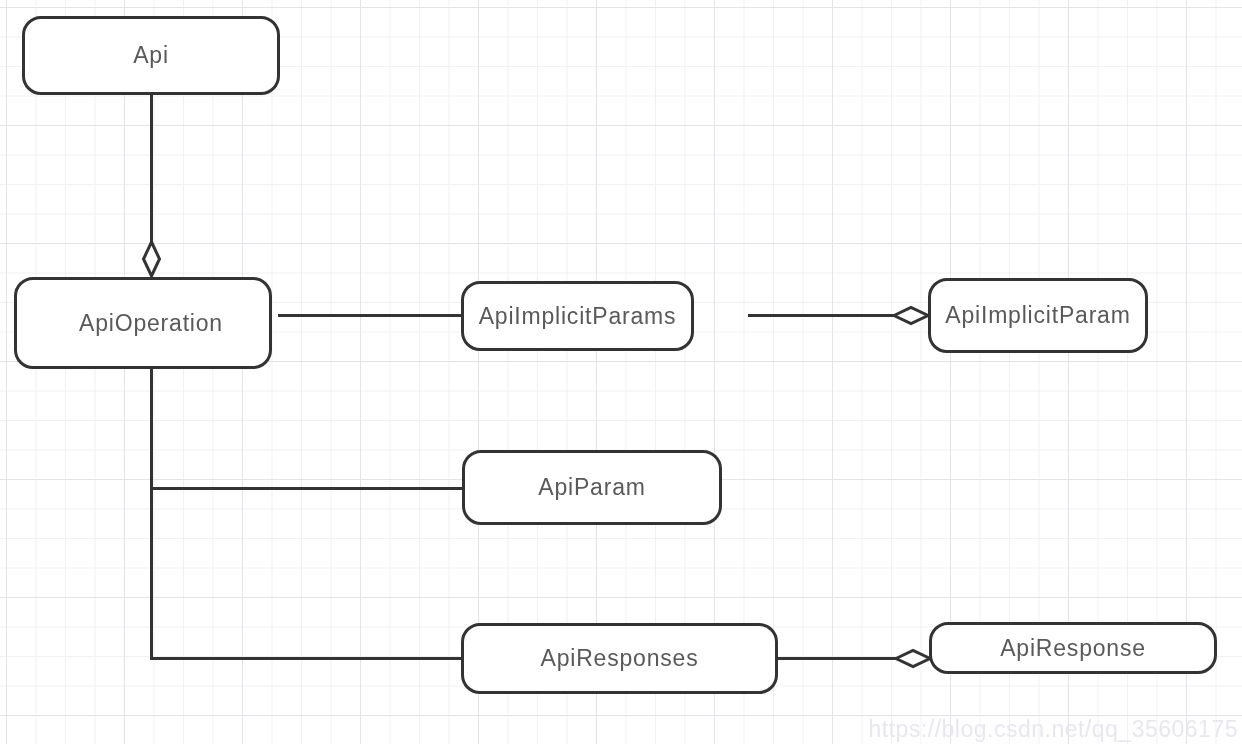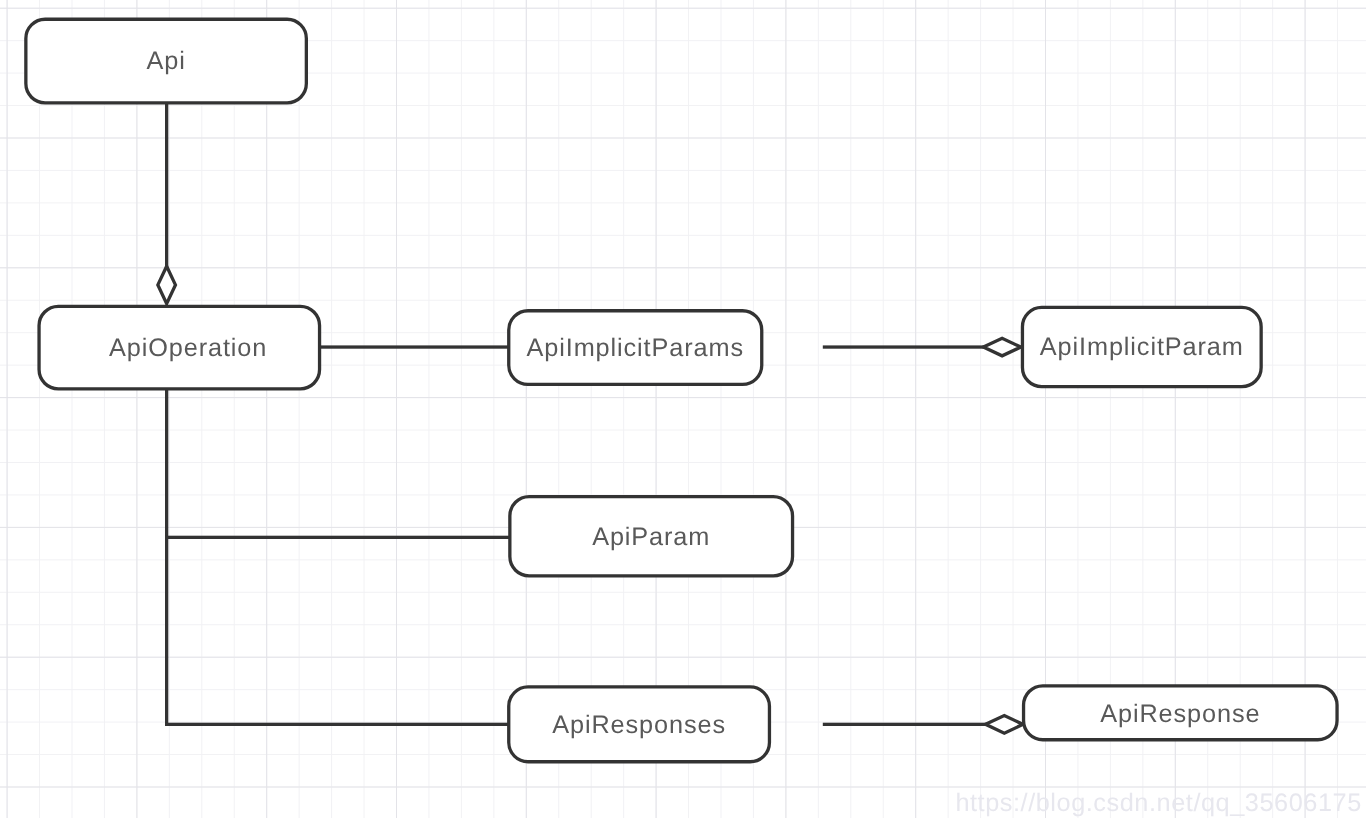--- a/index.html
+++ b/index.html
@@ -85,37 +85,37 @@
 
   <div class="edge h" style="left:748px; top:657px; width:150px;"></div>
   <svg class="diamond" style="left:893px; top:648px;" width="40" height="21" viewBox="0 0 40 21">
     <polygon points="3,10.5 20,2.5 37,10.5 20,18.5"></polygon>
   </svg>
 
   <div class="node" style="left:22px; top:16px; width:258px; height:79px;">
     <span>Api</span>
   </div>
 
-  <div class="node" style="left:34px; top:277px; width:258px; height:78px;padding-left:16px;">
+  <div class="node" style="left:14px; top:277px; width:258px; height:92px;padding-left:16px;">
     <span>ApiOperation</span>
   </div>
 
   <div class="node" style="left:461px; top:281px; width:233px; height:70px;">
     <span>ApiImplicitParams</span>
   </div>
 
   <div class="node" style="left:928px; top:278px; width:220px; height:75px;">
     <span>ApiImplicitParam</span>
   </div>
 
   <div class="node" style="left:462px; top:450px; width:260px; height:75px;">
     <span>ApiParam</span>
   </div>
 
-  <div class="node" style="left:461px; top:623px; width:240px; height:71px;">
+  <div class="node" style="left:461px; top:623px; width:317px; height:71px;">
     <span>ApiResponses</span>
   </div>
 
   <div class="node" style="left:929px; top:622px; width:288px; height:52px;">
     <span>ApiResponse</span>
   </div>
 
   <div class="watermark">https://blog.csdn.net/qq_35606175</div>
 
 </div>

